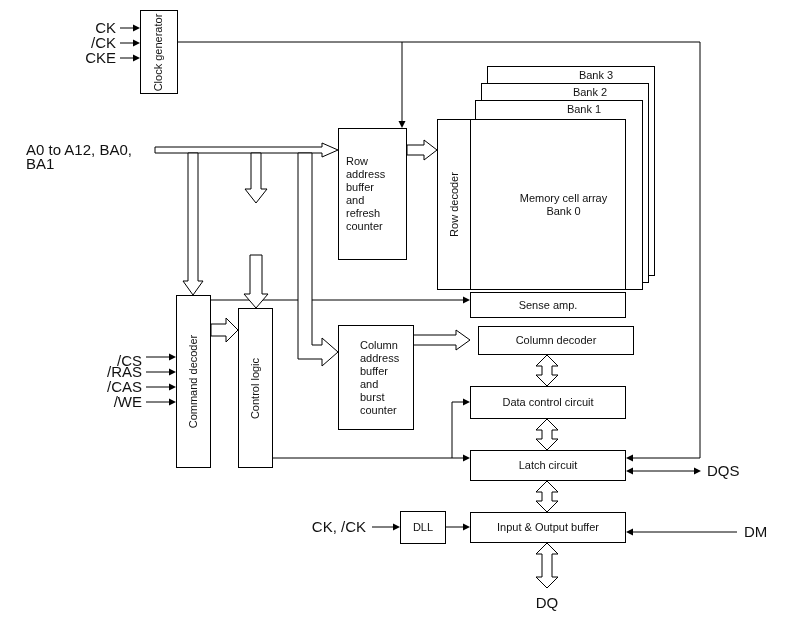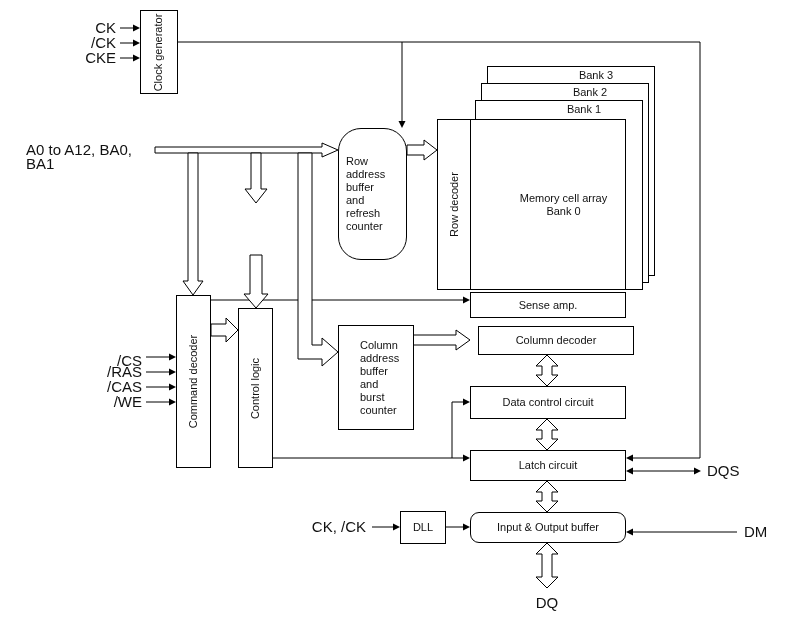--- a/index.html
+++ b/index.html
@@ -104,21 +104,21 @@
   </div>
   <div class="bank" style="left:475px;top:100px;width:168px;height:190px;">
     <div class="bank-label">Bank 1</div>
   </div>
 
   <div class="box" style="left:140px;top:10px;width:38px;height:84px;">
     <span class="vtext">Clock generator</span>
   </div>
 
 
-  <div class="box leftalign" style="left:338px;top:128px;width:69px;height:132px;border-radius:23px;">
+  <div class="box leftalign" style="left:338px;top:128px;width:69px;height:132px;">
     <span class="pre">Row
 address
 buffer
 and
 refresh
 counter</span>
   </div>
 
   <div class="box" style="left:176px;top:295px;width:35px;height:173px;">
     <span class="vtext">Command decoder</span>
@@ -159,21 +159,21 @@
   </div>
 
   <div class="box" style="left:470px;top:450px;width:156px;height:31px;">
     <span>Latch circuit</span>
   </div>
 
   <div class="box" style="left:400px;top:511px;width:46px;height:33px;">
     <span>DLL</span>
   </div>
 
-  <div class="box" style="left:470px;top:512px;width:156px;height:31px;border-radius:9px;">
+  <div class="box" style="left:470px;top:512px;width:156px;height:31px;">
     <span>Input &amp; Output buffer</span>
   </div>
 
   <div class="lbl r" style="left:76px;top:21px;width:40px;">CK</div>
   <div class="lbl r" style="left:76px;top:36px;width:40px;">/CK</div>
   <div class="lbl r" style="left:76px;top:51px;width:40px;">CKE</div>
 
   <div class="lbl" style="left:26px;top:143px;width:130px;">A0 to A12, BA0, BA1</div>
 
   <div class="lbl r" style="left:84px;top:354px;width:58px;">/CS</div>

